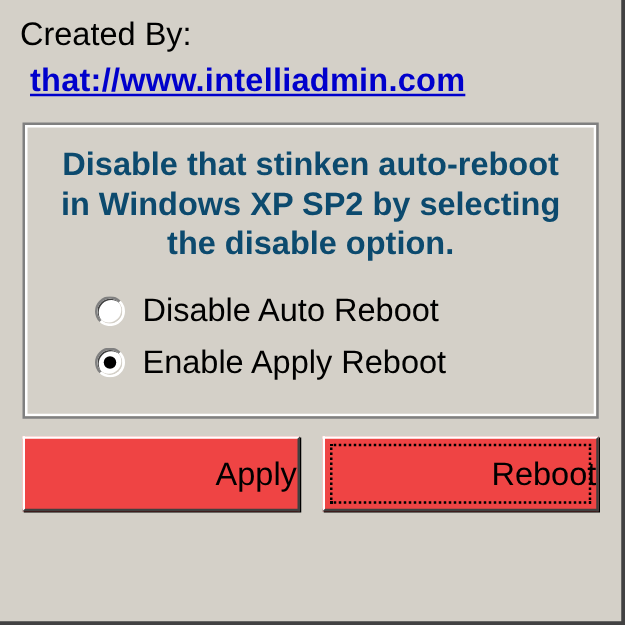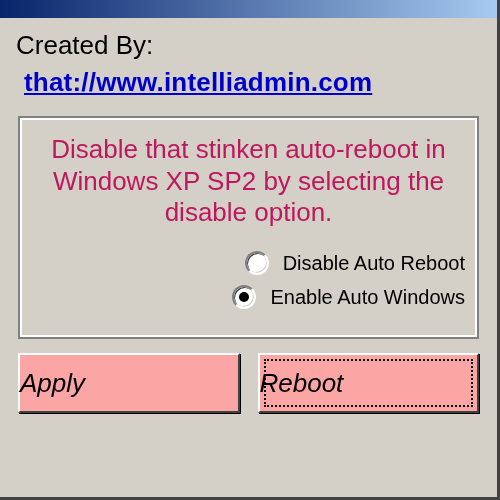--- a/index.html
+++ b/index.html
@@ -9,21 +9,21 @@
     overflow: hidden;
     font-family: Tahoma, Arial, sans-serif;
     background: #d4d0c8;
   }
   .window {
     width: 500px; height: 500px;
     background: #d4d0c8;
     border-right: 3px solid #424142;
     border-bottom: 3px solid #424142;
     display: flex;
-    flex-direction: column;
+    flex-direction: row;
   }
   .titlebar {
     height: 18px;
     background: linear-gradient(to right, #08246b, #a6caf0);
     flex: 0 0 auto;
   }
   .body-area {
     flex: 1 1 auto;
     padding: 8px 14px 6px 14px;
     display: flex;
@@ -53,37 +53,36 @@
   .groupbox::before {
     content: "";
     position: absolute;
     inset: 0;
     border: 2px solid #808080;
     box-shadow: inset -2px -2px 0 #fff, inset 2px 2px 0 #fff;
     pointer-events: none;
   }
   .group-heading {
     font-size: 26px;
-    font-weight: normal;
+    font-weight: bold;
     text-align: center;
-    color: #be185d;
+    color: #0c4a6e;
     line-height: 1.22;
     margin: 4px 6px 22px 6px;
     position: relative;
   }
   .radio-row {
     display: flex;
     align-items: center;
     gap: 14px;
     margin: 10px 0 10px 44px;
-    font-size: 20px;
+    font-size: 26px;
     color: #000;
     cursor: pointer;
     position: relative;
-    justify-content: flex-end;
   }
   .radio-outer {
     width: 24px; height: 24px;
     border-radius: 50%;
     background: #fff;
     border-top: 2px solid #808080;
     border-left: 2px solid #808080;
     border-right: 2px solid #fff;
     border-bottom: 2px solid #fff;
     box-shadow: inset 1px 1px 0 #404040, inset -1px -1px 0 #d4d0c8;
@@ -101,32 +100,31 @@
     display: flex;
     gap: 18px;
     justify-content: center;
     margin: 8px 4px 0 4px;
     flex: 0 0 auto;
   }
   .btn {
     flex: 1 1 0;
     height: 60px;
     font-size: 26px;
-    background: #fca5a5;
+    background: #ef4444;
     border-top: 2px solid #fff;
     border-left: 2px solid #fff;
     border-right: 2px solid #404040;
     border-bottom: 2px solid #404040;
     box-shadow: 1px 1px 0 #000;
     cursor: pointer;
     display: flex;
     align-items: center;
-    justify-content: flex-start;
+    justify-content: flex-end;
     position: relative;
-    font-style: italic;
   }
   .btn.default::before {
     content: "";
     position: absolute;
     inset: 4px;
     border: 2px dotted #000;
     pointer-events: none;
   }
   .btn-inner { position: relative; }
 </style>
@@ -150,21 +148,21 @@
         <span class="radio-outer">
           
         </span>
         <span>Disable Auto Reboot</span>
       </div>
 
       <div class="radio-row">
         <span class="radio-outer">
           <span id="dot-enable" class="radio-dot"></span>
         </span>
-        <span>Enable Auto Windows</span>
+        <span>Enable Apply Reboot</span>
       </div>
 
     </div>
 
     <div class="button-row">
       <div class="btn">
         <span class="btn-inner">Apply</span>
       </div>
       <div class="btn default">
         <span class="btn-inner">Reboot</span>

